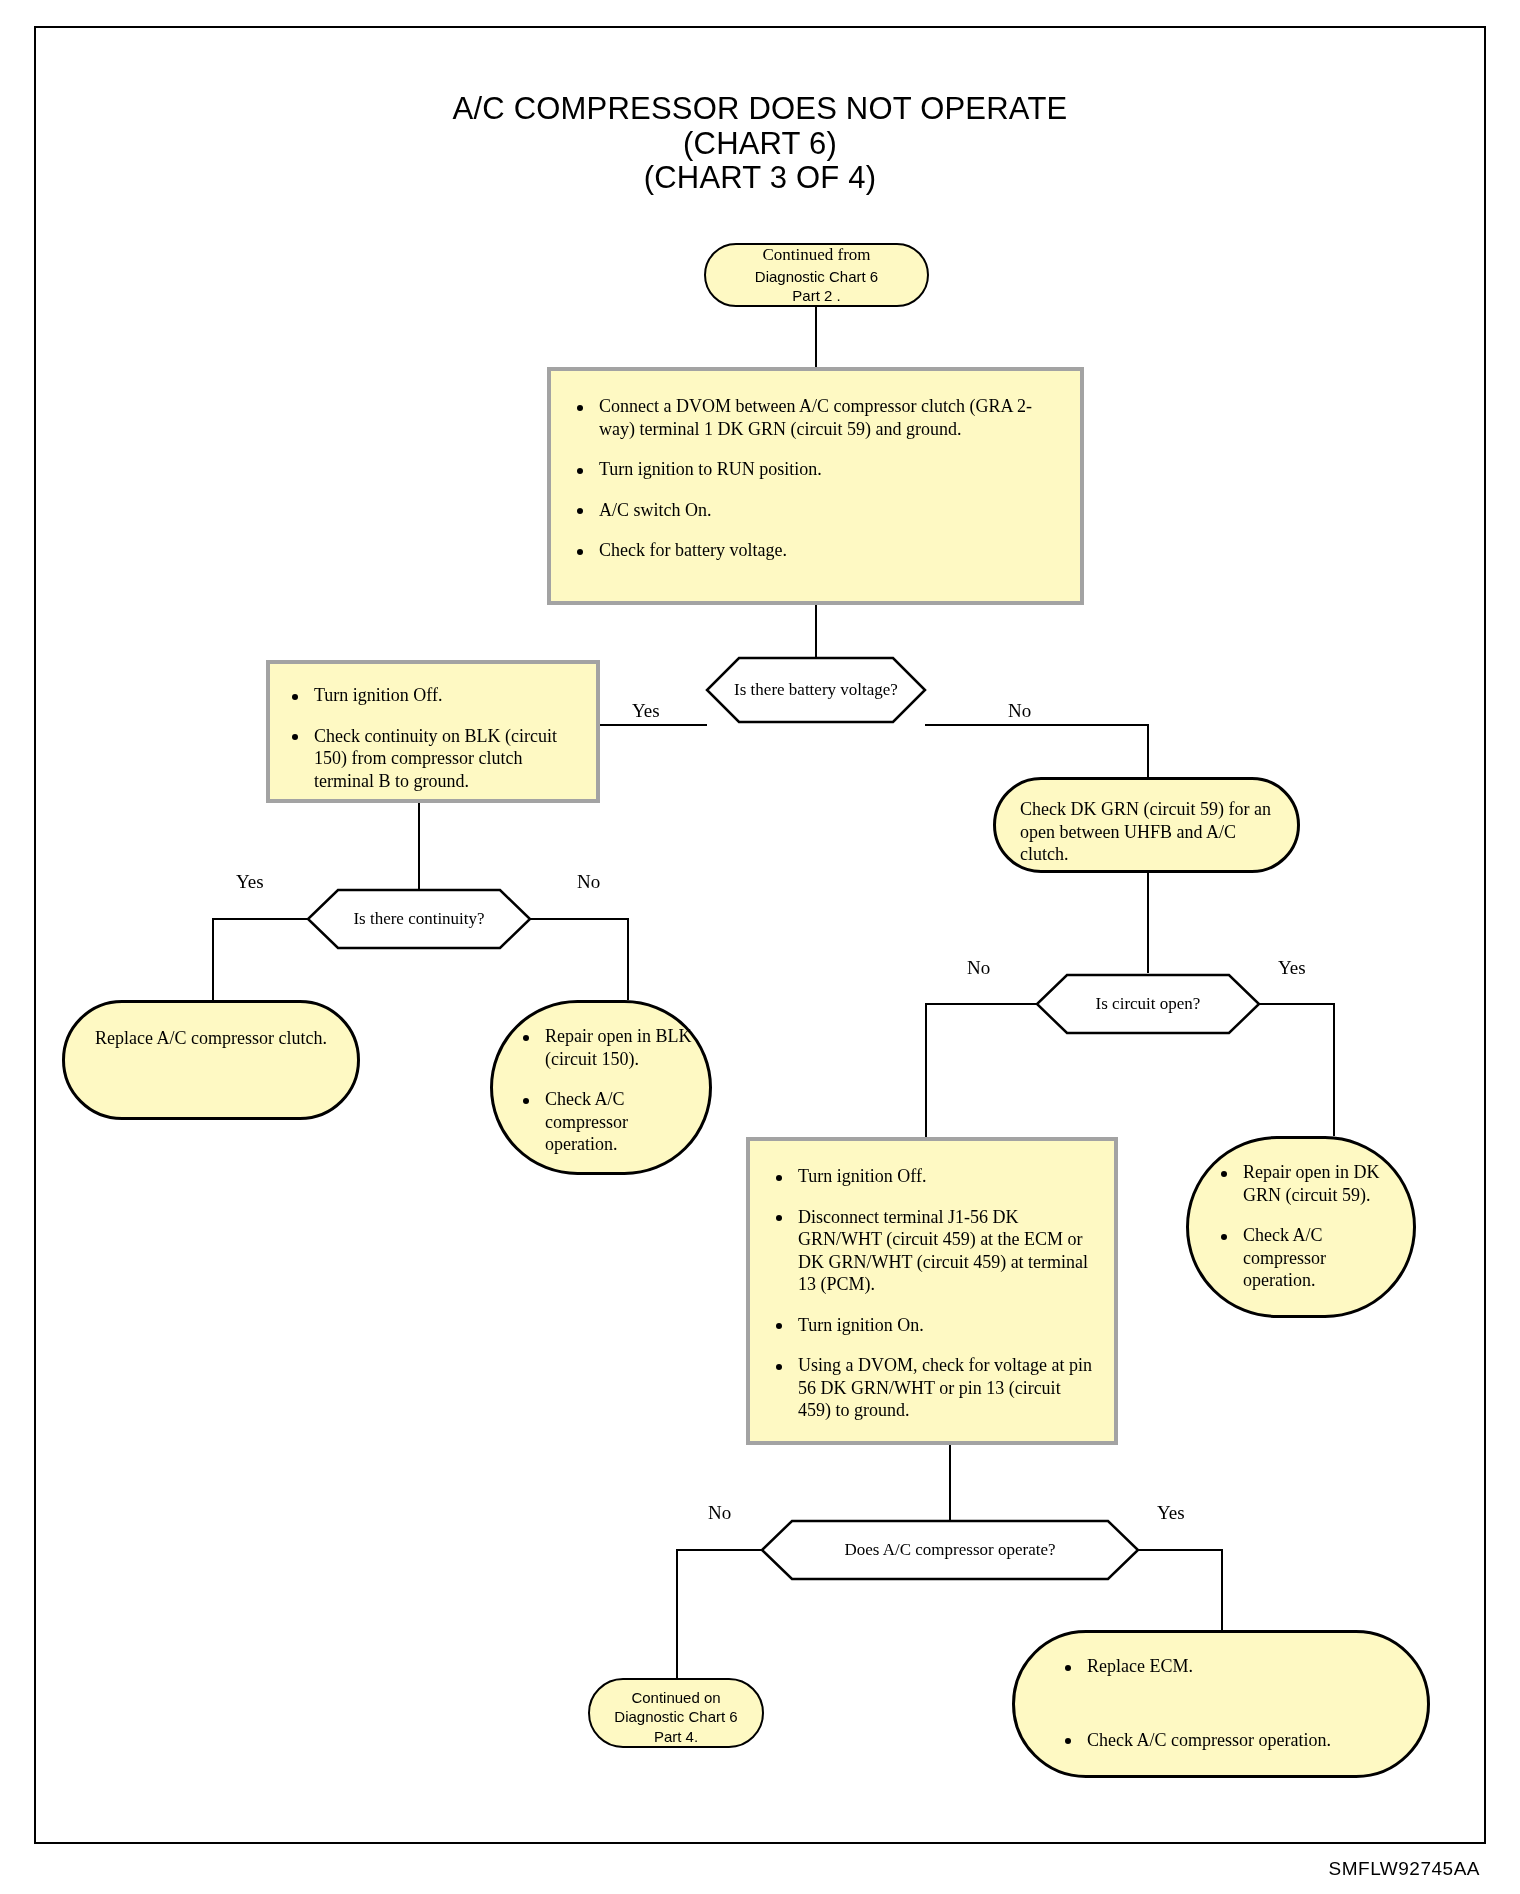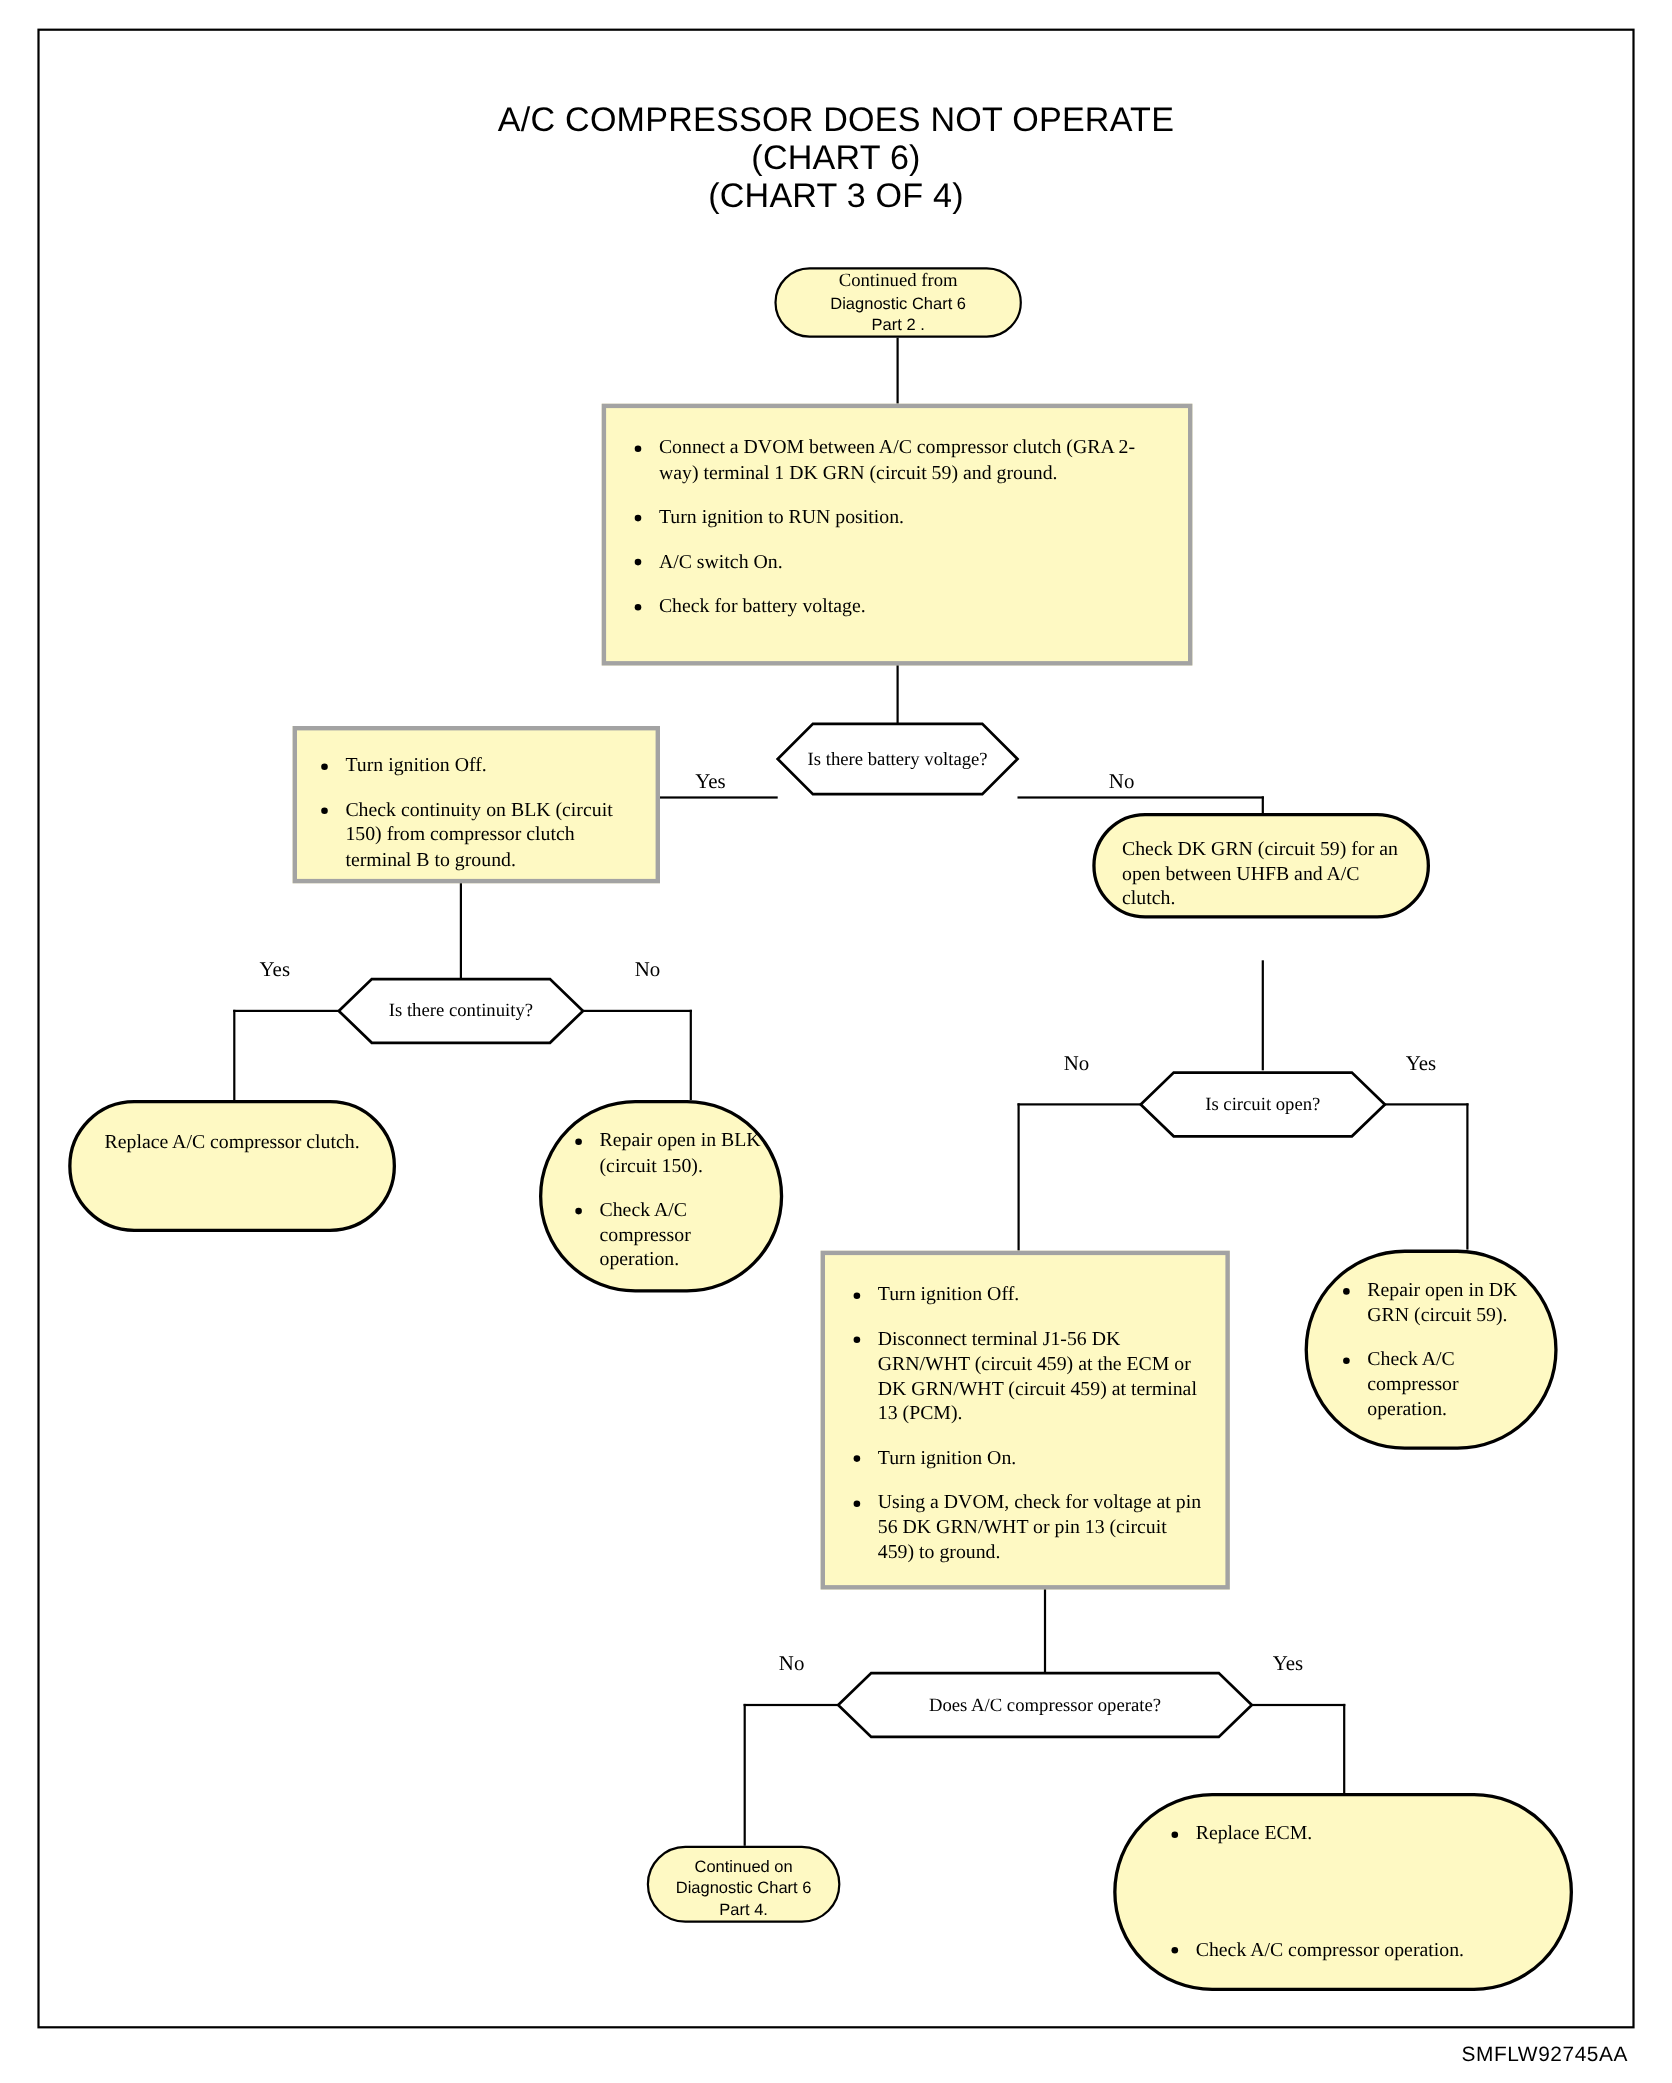--- a/index.html
+++ b/index.html
@@ -153,21 +153,21 @@
     <div class="plain">Replace A/C compressor clutch.</div>
   </div>
 
   <div class="node term" style="left:490px;top:1000px;width:222px;height:175px;padding:22px 16px 0 22px;">
     <ul class="bul">
       <li>Repair open in BLK (circuit 150).</li>
       <li>Check A/C compressor operation.</li>
     </ul>
   </div>
 
-  <div class="node term" style="left:993px;top:739px;width:307px;height:96px;padding:18px 22px 0 24px;">
+  <div class="node term" style="left:993px;top:777px;width:307px;height:96px;padding:18px 22px 0 24px;">
     <div class="plain">Check DK GRN (circuit 59) for an open between UHFB and A/C clutch.</div>
   </div>
 
   <div class="ln lnv" style="left:1147px;top:873px;height:100px;"></div>
 
   <div class="hexwrap" style="left:1035px;top:973px;width:226px;height:62px;">
     <svg width="226" height="62" viewBox="0 0 226 62">
       <polygon points="32,2 194,2 224,31 194,60 32,60 2,31" fill="#fff" stroke="#000" stroke-width="2.5"></polygon>
     </svg>
     <div class="hexlabel">Is circuit open?</div>
@@ -215,21 +215,21 @@
   <div class="ln lnv" style="left:1221px;top:1549px;height:81px;"></div>
 
   <div class="node term-sm" style="left:588px;top:1678px;width:176px;height:70px;display:flex;align-items:flex-end;justify-content:center;">
     <div class="small-term">
       <div>Continued on</div>
       <div>Diagnostic Chart 6</div>
       <div>Part 4.</div>
     </div>
   </div>
 
-  <div class="node term" style="left:1012px;top:1630px;width:418px;height:180px;padding:22px 22px 0 42px;">
+  <div class="node term" style="left:1012px;top:1630px;width:418px;height:148px;padding:22px 22px 0 42px;">
     <ul class="bul" style="height:100%;display:flex;flex-direction:column;justify-content:space-between;">
       <li style="margin-bottom:0;">Replace ECM.</li>
       <li style="margin-bottom:24px;">Check A/C compressor operation.</li>
     </ul>
   </div>
 
   <div class="footer-code">SMFLW92745AA</div>
 
 </div>
 

